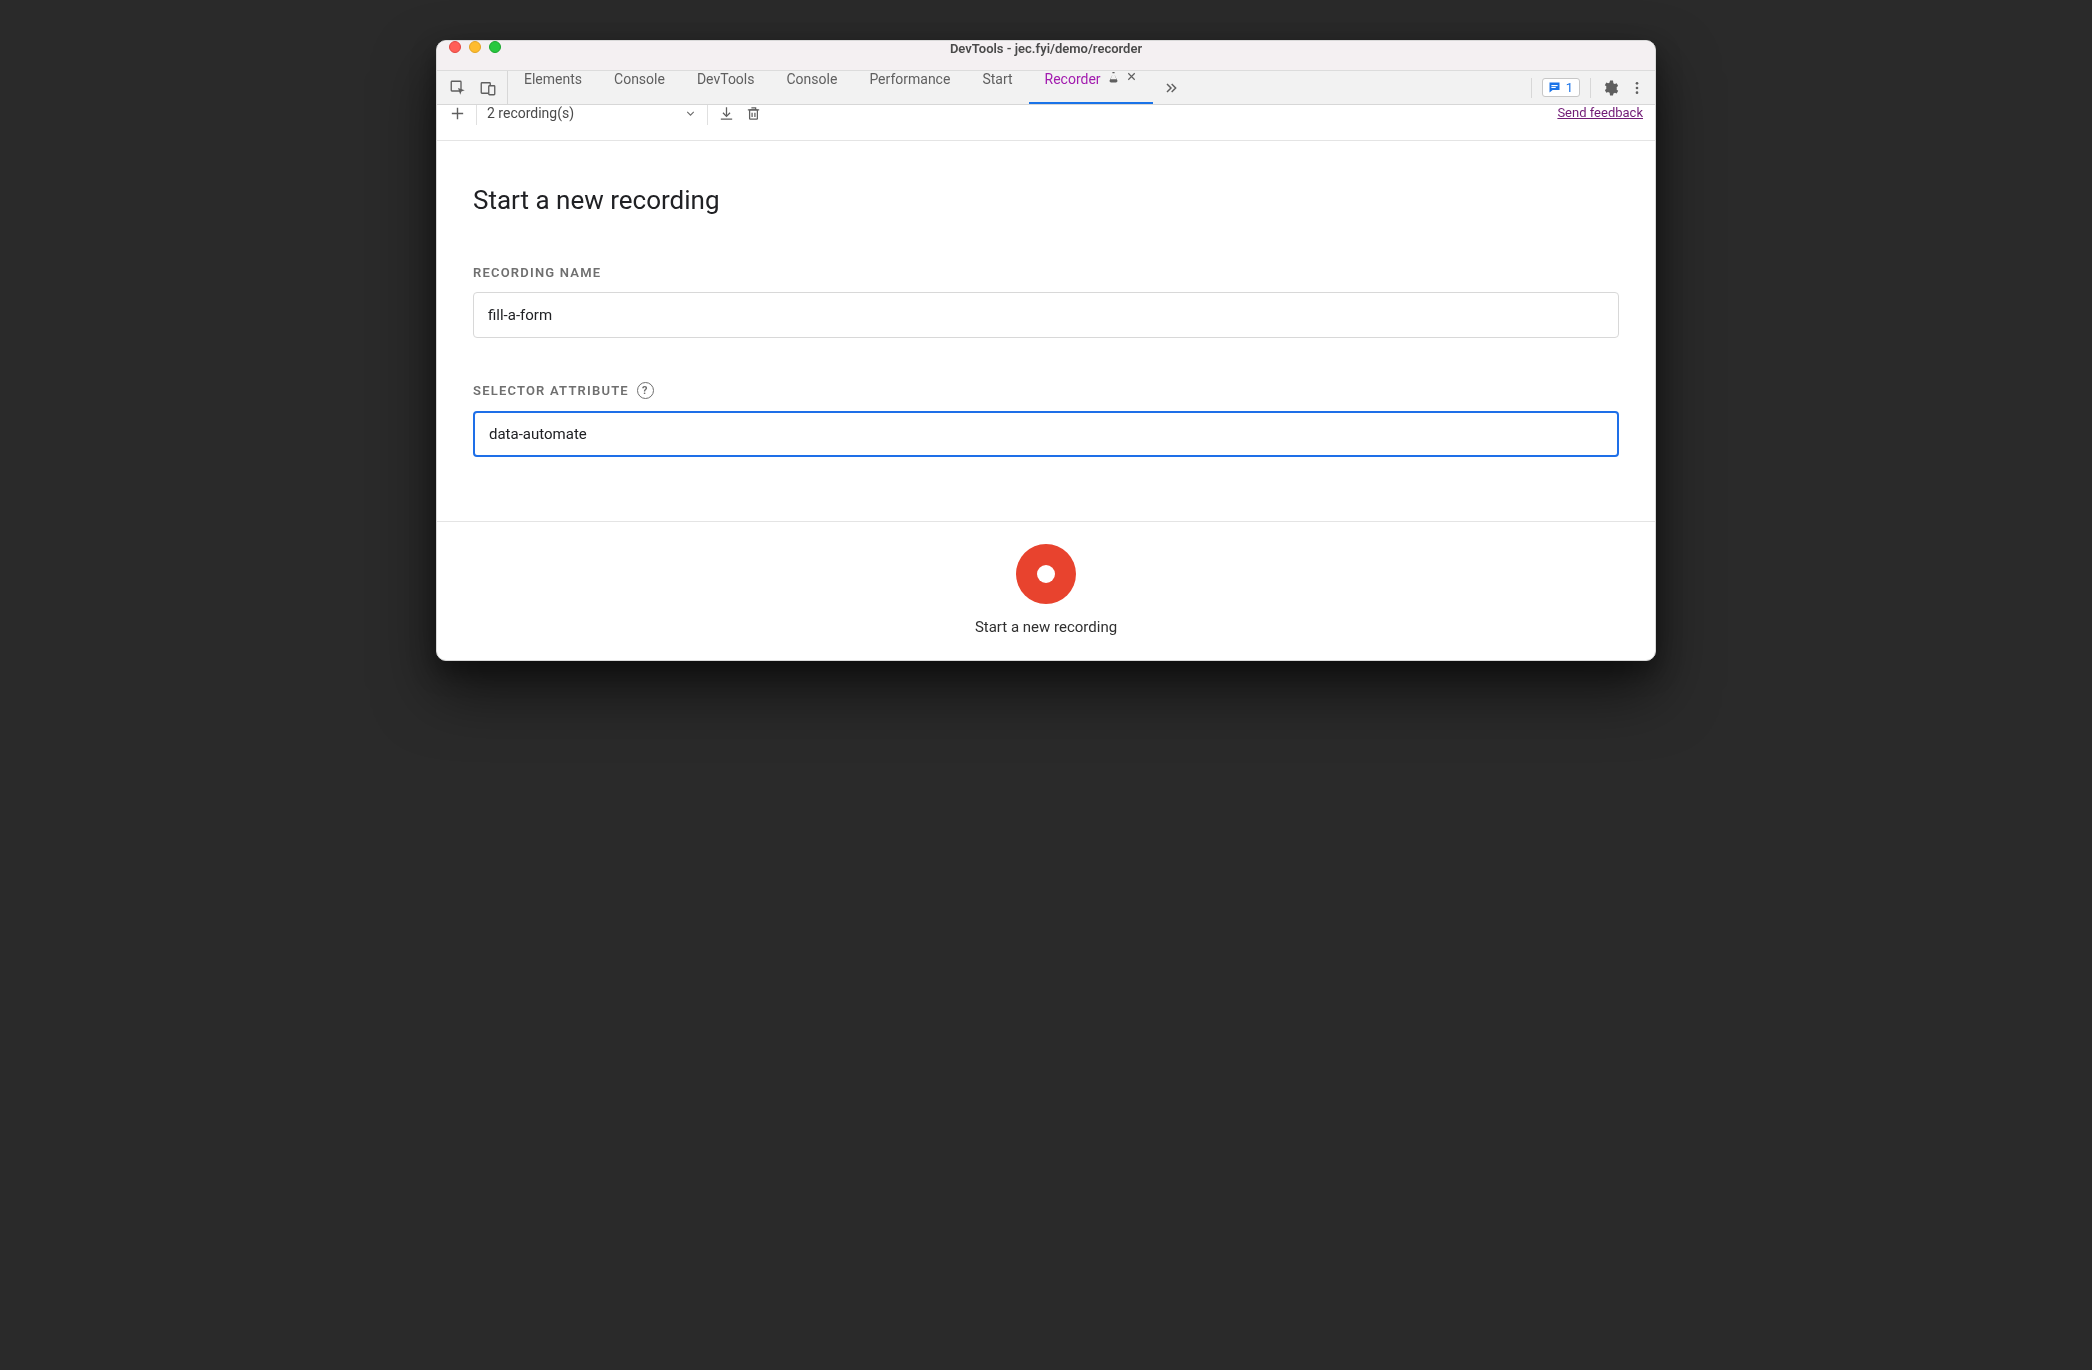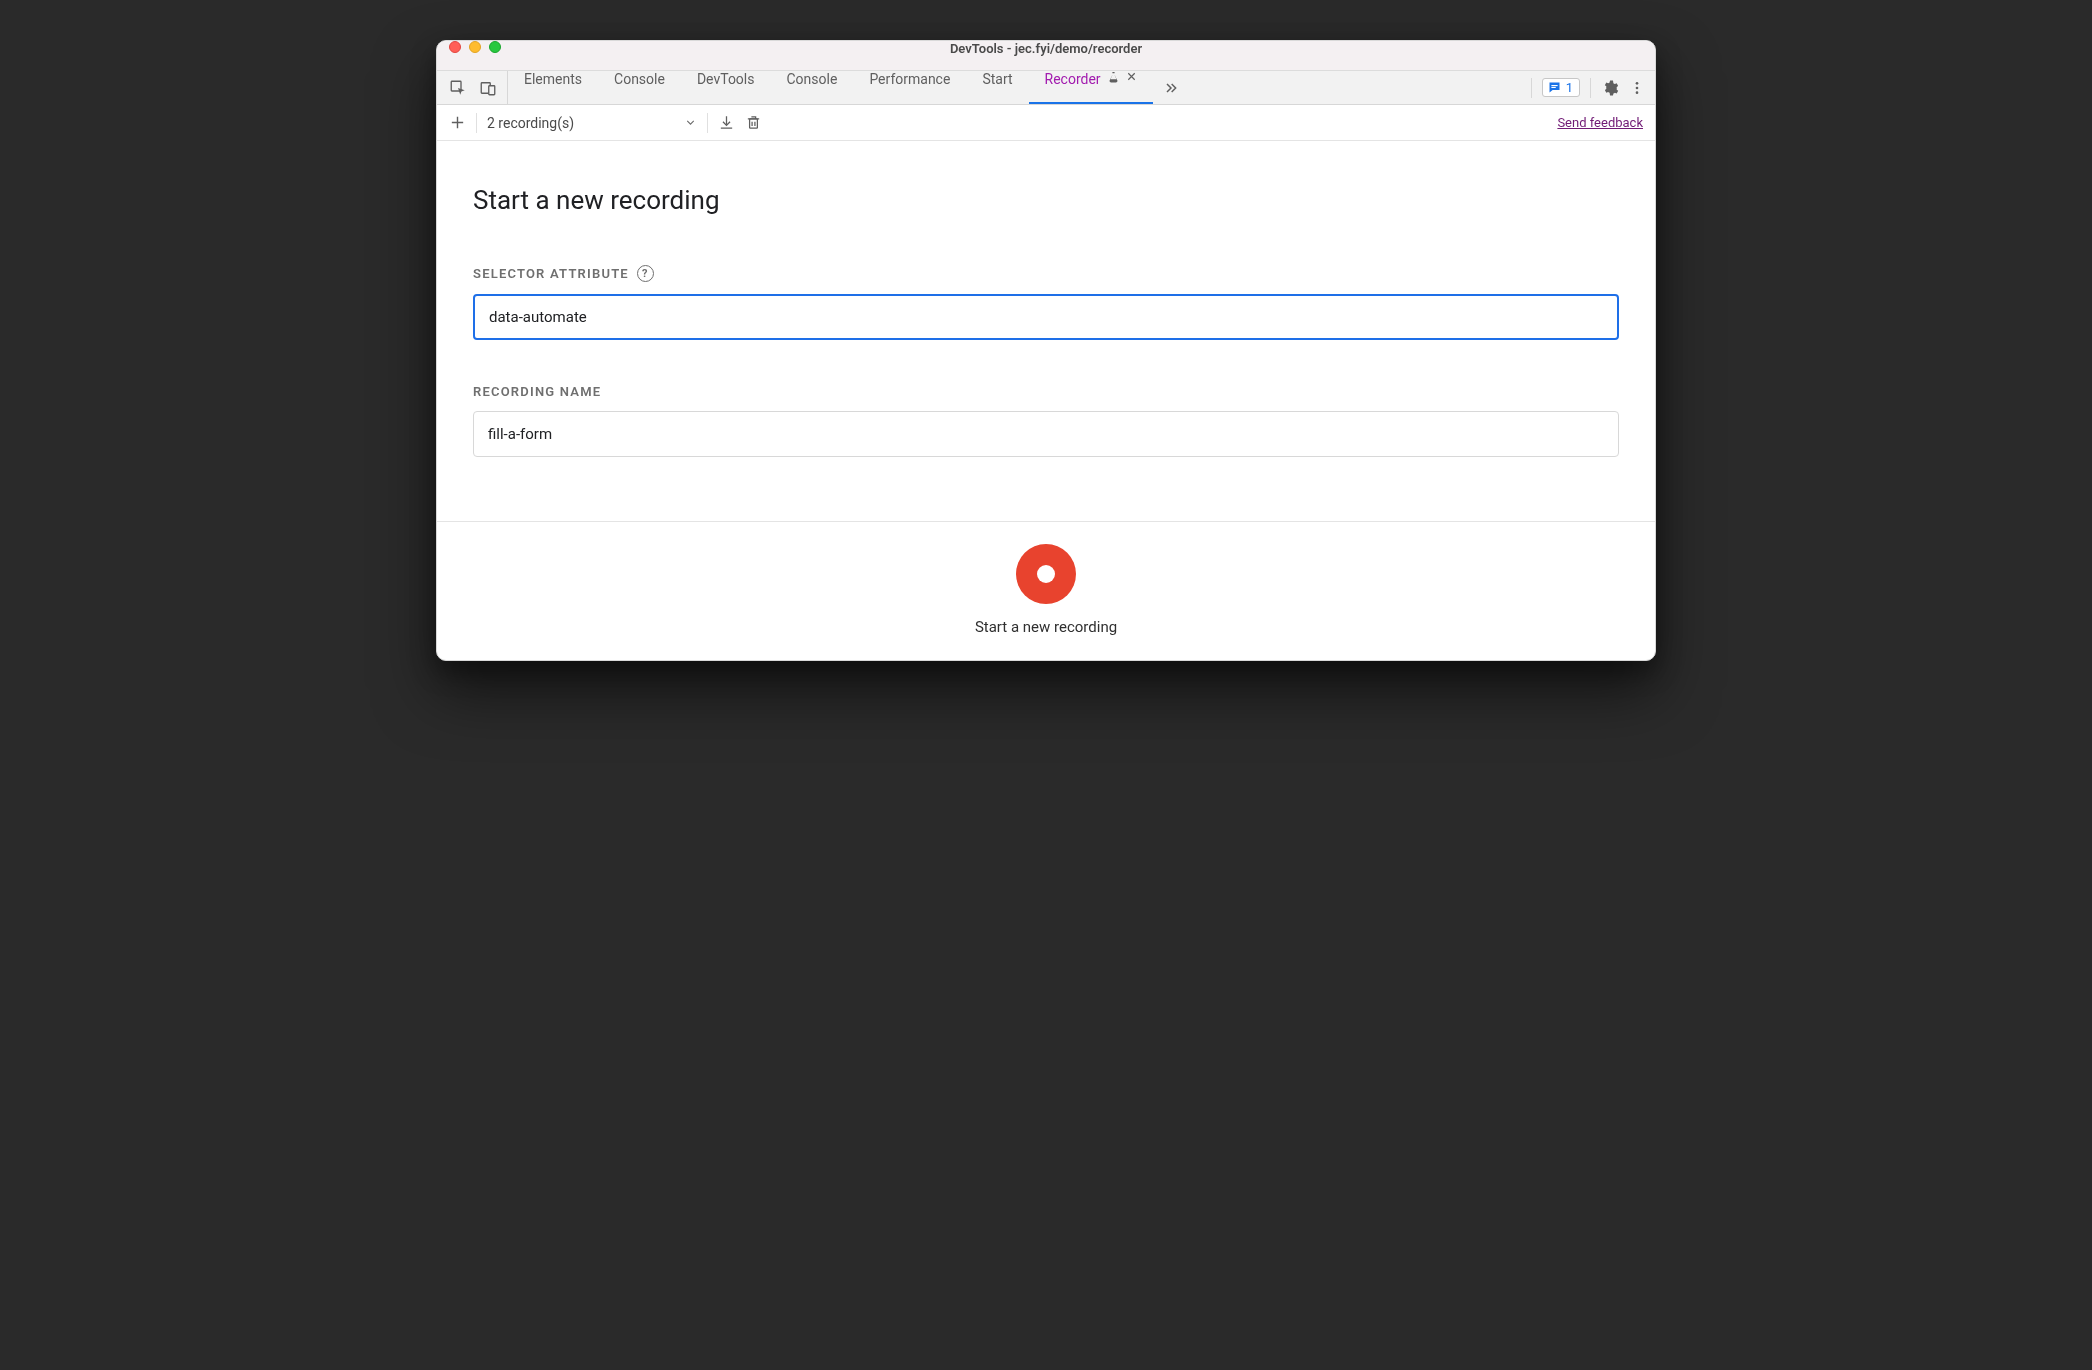--- a/index.html
+++ b/index.html
@@ -120,21 +120,21 @@
     cursor: pointer;
   }
   .issues-pill svg { display:block; }
 
   
   .toolbar {
     height: 36px;
     background: #fff;
     border-bottom: 1px solid #e4e4e4;
     display: flex;
-    align-items: center;
+    align-items: flex-start;
     padding: 0 12px;
     gap: 10px;
     font-size: 14px;
     color: #4a4a4a;
   }
   .toolbar .sep { width:1px; height:20px; background:#e0e0e0; }
   .recording-select {
     display: flex;
     align-items: center;
     gap: 110px;
@@ -352,30 +352,30 @@
       </svg>
     </span>
     <div class="toolbar-spacer"></div>
     <a class="send-feedback">Send feedback</a>
   </div>
 
   <div class="content">
     <h1 class="page-heading">Start a new recording</h1>
 
     <div class="field-group">
+      <div class="field-label">RECORDING NAME</div>
+      <input type="text" class="text-input" value="fill-a-form" style="">
+    </div>
+
+    <div class="field-group">
       <div class="field-label">
         <span>SELECTOR ATTRIBUTE</span>
         <span class="help-circle">?</span>
       </div>
       <input type="text" class="text-input focused" value="data-automate" style="">
-    </div>
-
-    <div class="field-group">
-      <div class="field-label">RECORDING NAME</div>
-      <input type="text" class="text-input" value="fill-a-form" style="">
     </div>
   </div>
 
   <div class="footer">
     <button class="record-btn">
       <span class="dot"></span>
     </button>
     <div class="record-caption">Start a new recording</div>
   </div>
 

